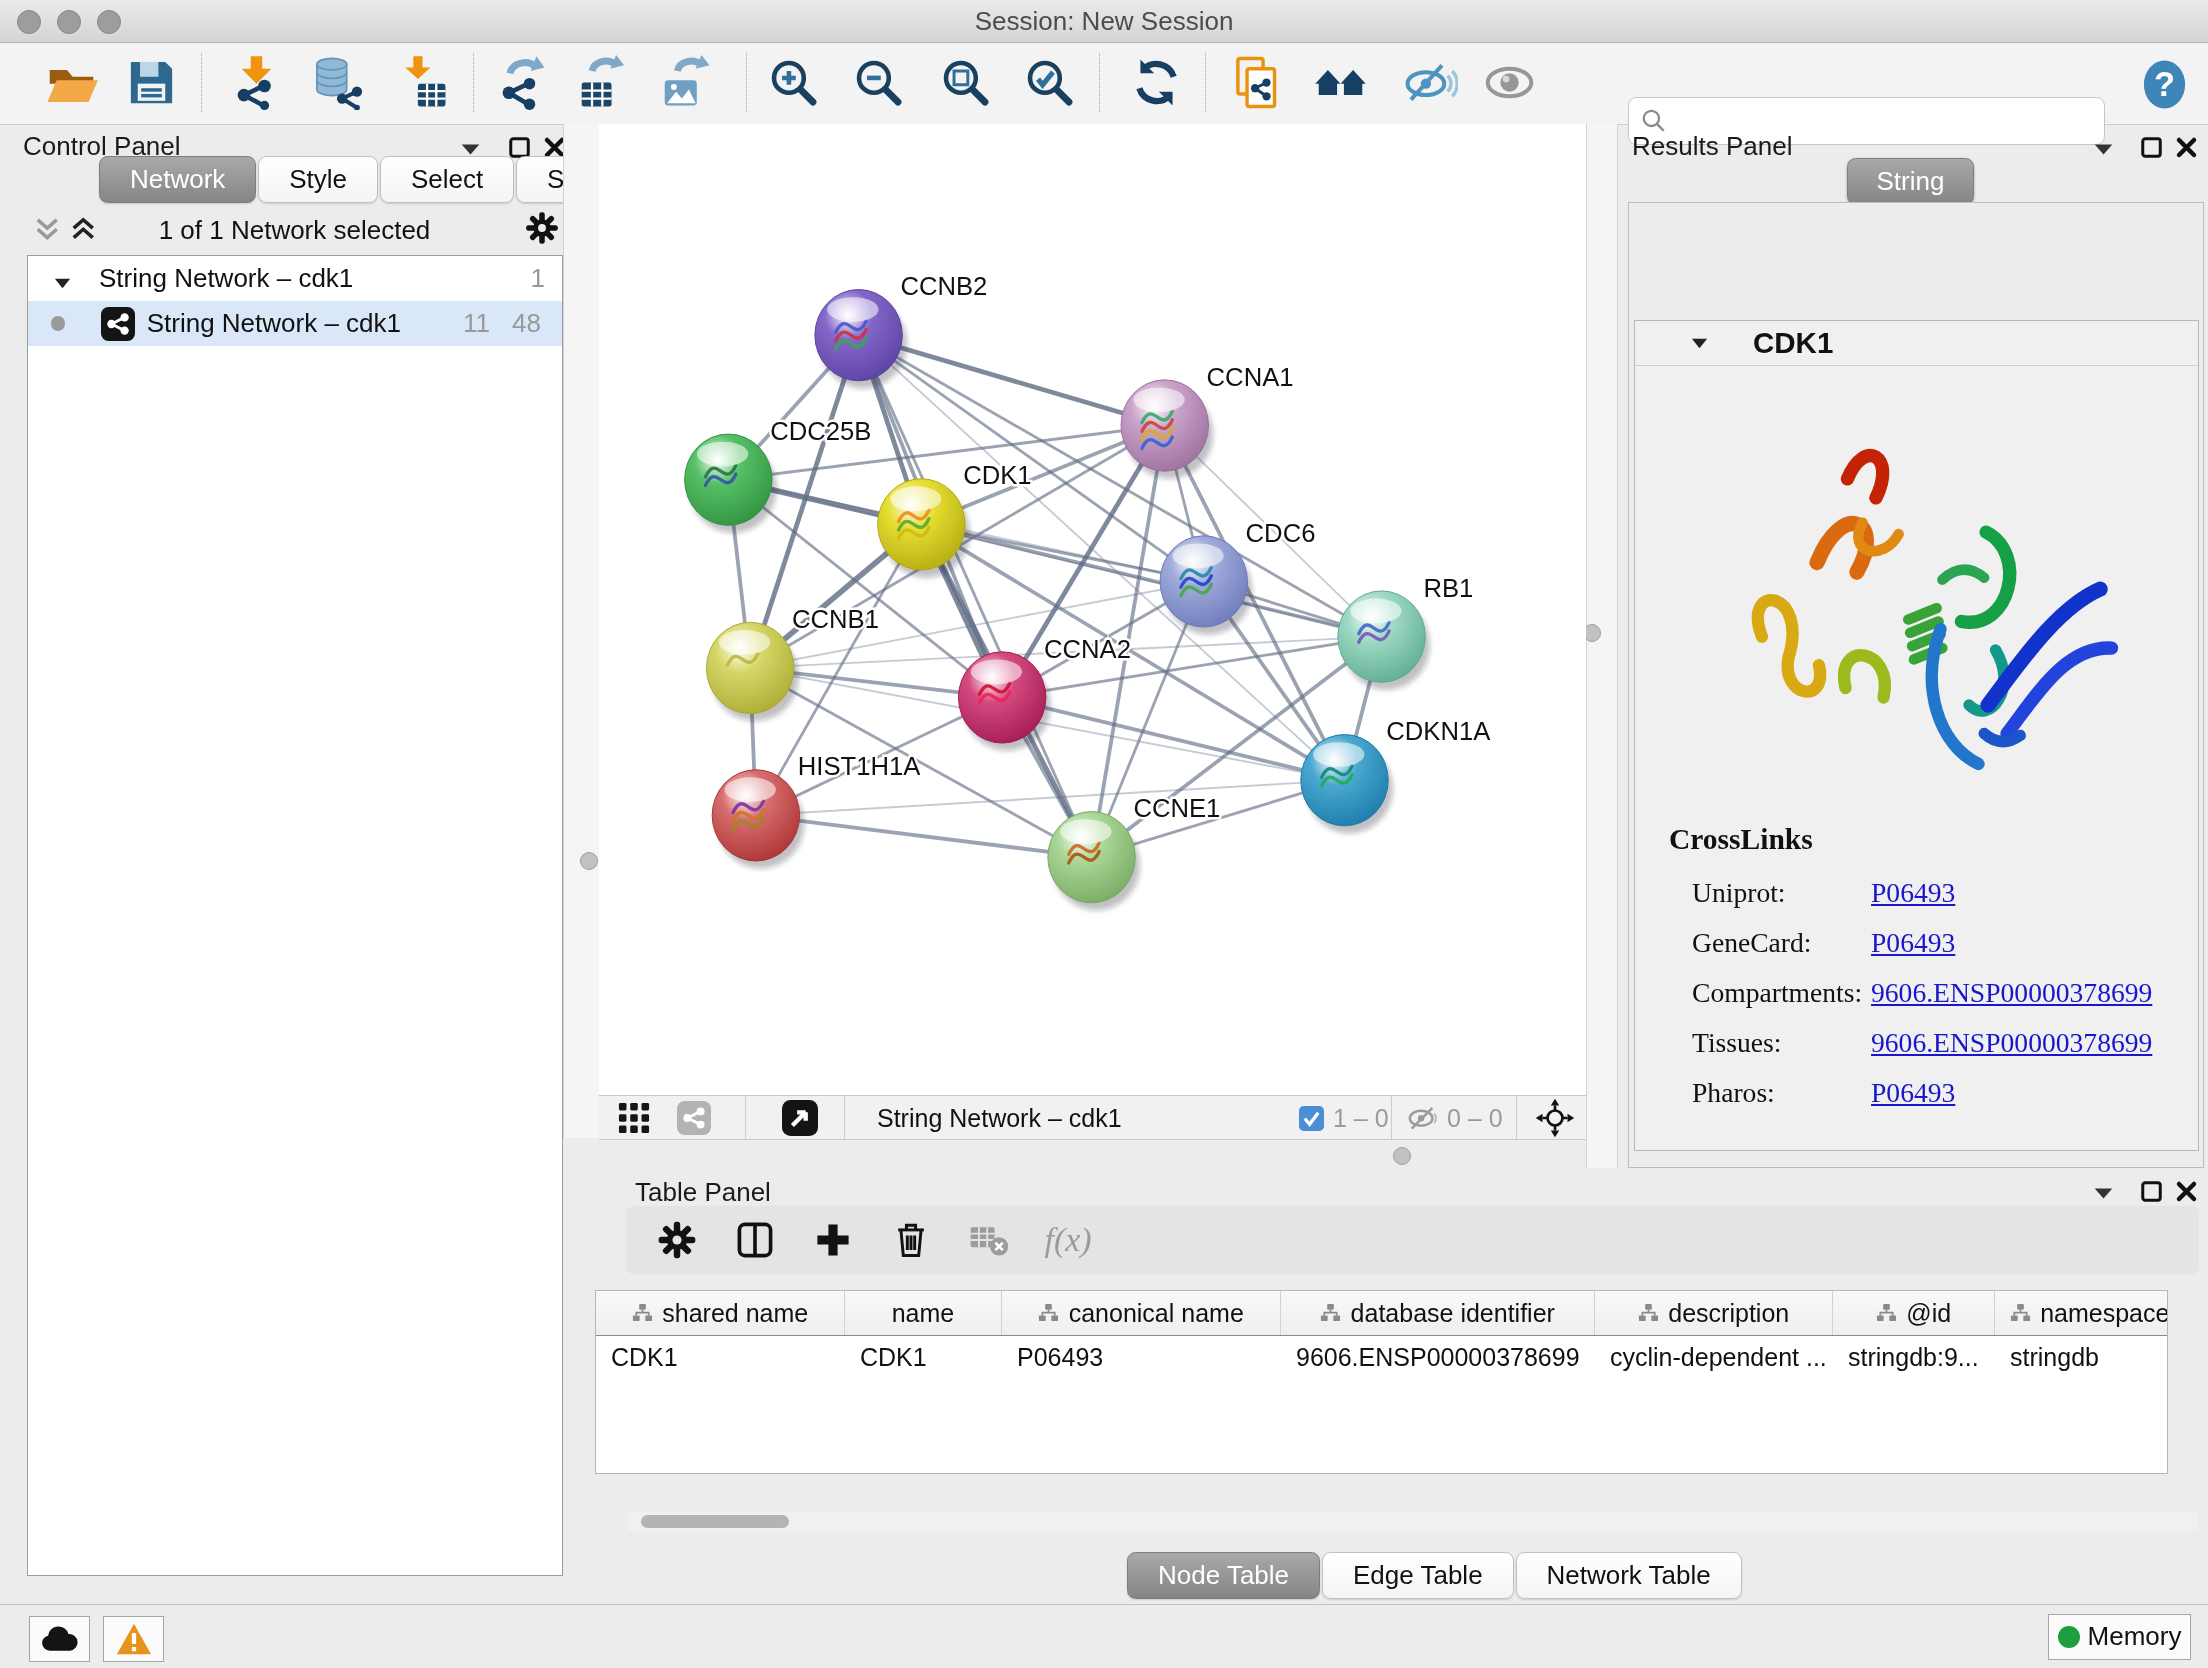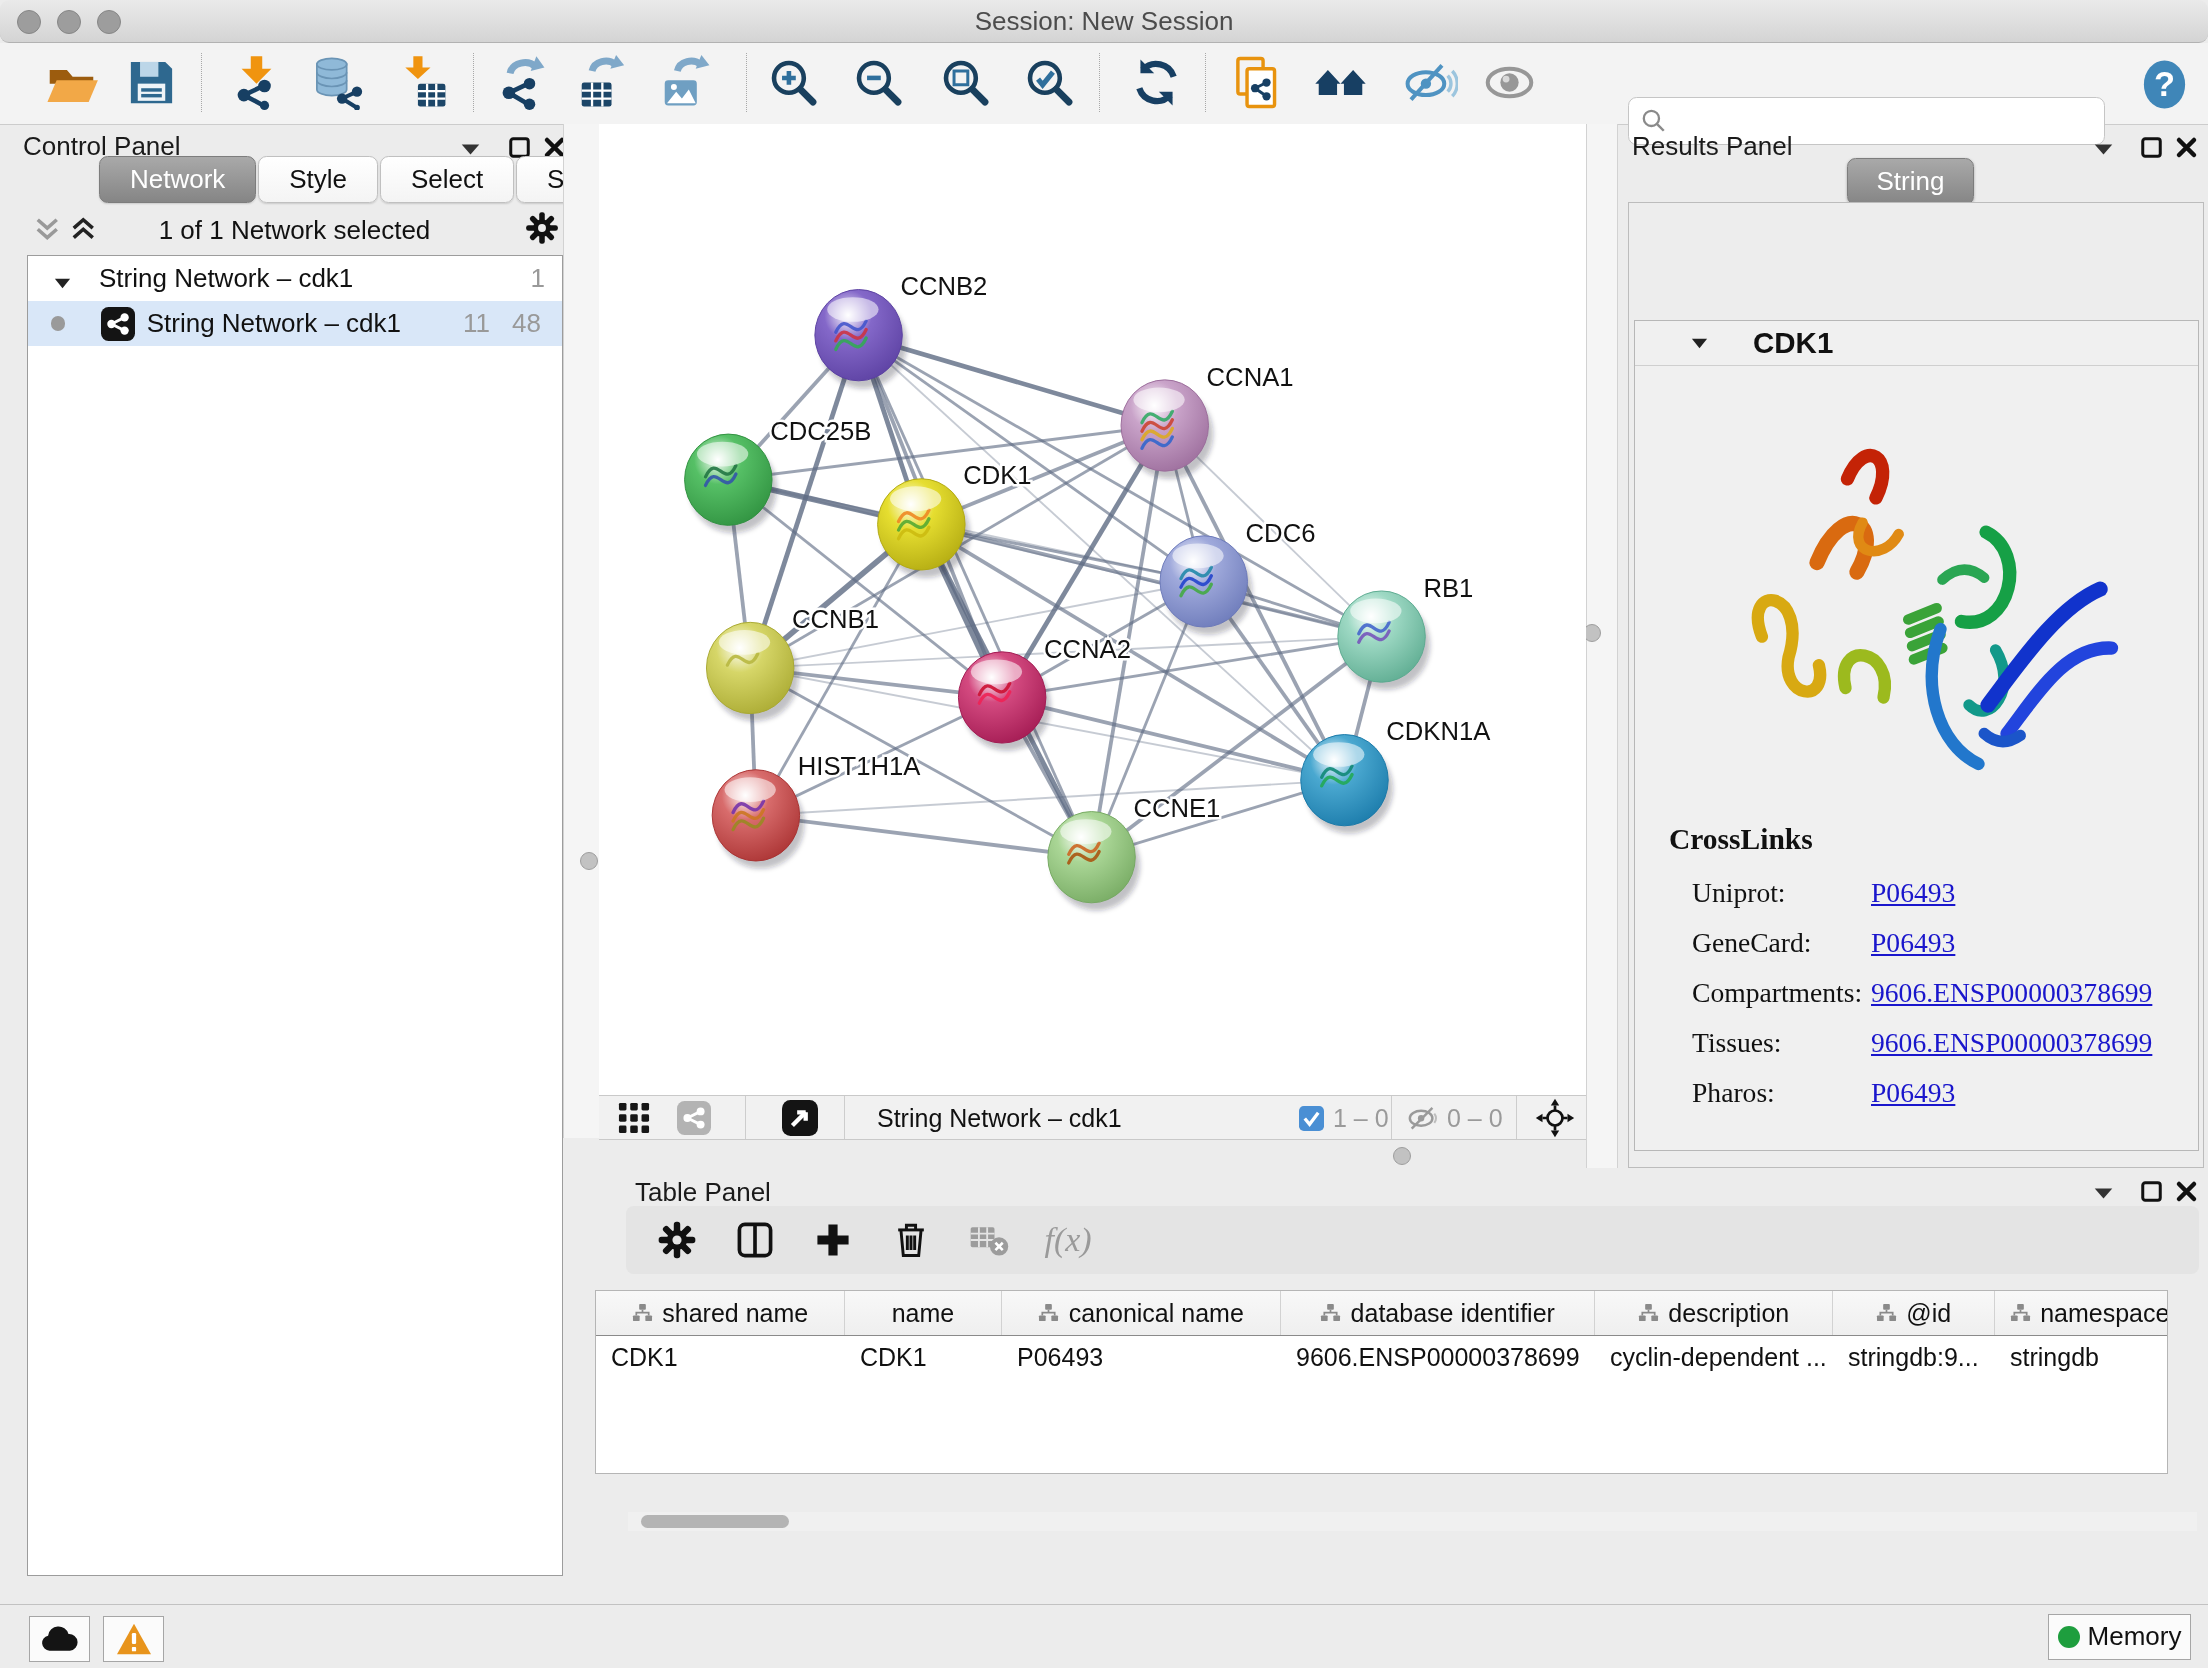--- a/index.html
+++ b/index.html
@@ -1,20 +1,20 @@
 <!DOCTYPE html>
 <html style="font-size:15px"><head>
 <meta charset="utf-8">
 <style>
   html,body{margin:0;padding:0;background:#cfcfcf;}
   #app{position:relative;width:2208px;height:1668px;background:#ececec;
        font-family:"Liberation Sans",sans-serif;overflow:hidden;color:#111;}
   
   .titlebar{position:absolute;left:0;top:0;width:2208px;height:42px;
-    background:linear-gradient(#eaeaea,#d4d4d4);border-bottom:1px solid #b2b2b2;border-radius:9px;}
+    background:linear-gradient(#eaeaea,#d4d4d4);border-bottom:1px solid #b2b2b2;}
   .traffic{position:absolute;left:17px;top:9.5px;display:flex;gap:16px;}
   .tl{width:22px;height:22px;border-radius:50%;background:#9d9d9d;border:1px solid #878787;}
   .win-title{text-align:center;line-height:42px;font-size:26px;color:#4c4c4c;}
   
   .toolbar{position:absolute;left:0;top:43px;width:2208px;height:81px;background:#f3f3f3;
     border-bottom:1px solid #cccccc;}
   .tbtn{position:absolute;top:12.4px;width:55px;height:55px;background:none;border:none;padding:0;}
   .tbtn svg{width:55px;height:55px;display:block;}
   .tsep{position:absolute;top:9.5px;height:59px;border-left:1.9px dotted #a8a8a8;}
   .searchbox{position:absolute;left:1628px;top:54px;width:477px;height:48px;background:#fff;
@@ -843,20 +843,25 @@
           <div class="td" style="width: 238px;">cyclin-dependent ...</div>
           <div class="td" style="width: 162px;">stringdb:9...</div>
           <div class="td" style="width: 190px;">stringdb</div>
         </div>
       </div>
   </div>
   <div class="tp-hscroll">
     <div class="tp-thumb"></div>
   </div>
 
+  <div class="bottom-tabs" id="tp-tabs">
+      <span class="tab active">Node Table</span>
+      <span class="tab">Edge Table</span>
+      <span class="tab">Network Table</span>
+    </div>
 
   <div class="bottom-bar">
     <div class="sq-btn" style="left:28.5px">
       <svg width="38" height="28.5" viewBox="0 0 40 30">
           <path d="M10 27a8 8 0 0 1-1.5-15.8A11 11 0 0 1 30 9.5 7.5 7.5 0 0 1 31.5 27z" fill="#141414"></path>
         </svg>
     </div>
     <div class="sq-btn" style="left:103px">
       <svg width="38" height="34" viewBox="0 0 44 40">
           <path d="M22 2l20 36H2z" fill="#e8941c"></path>

